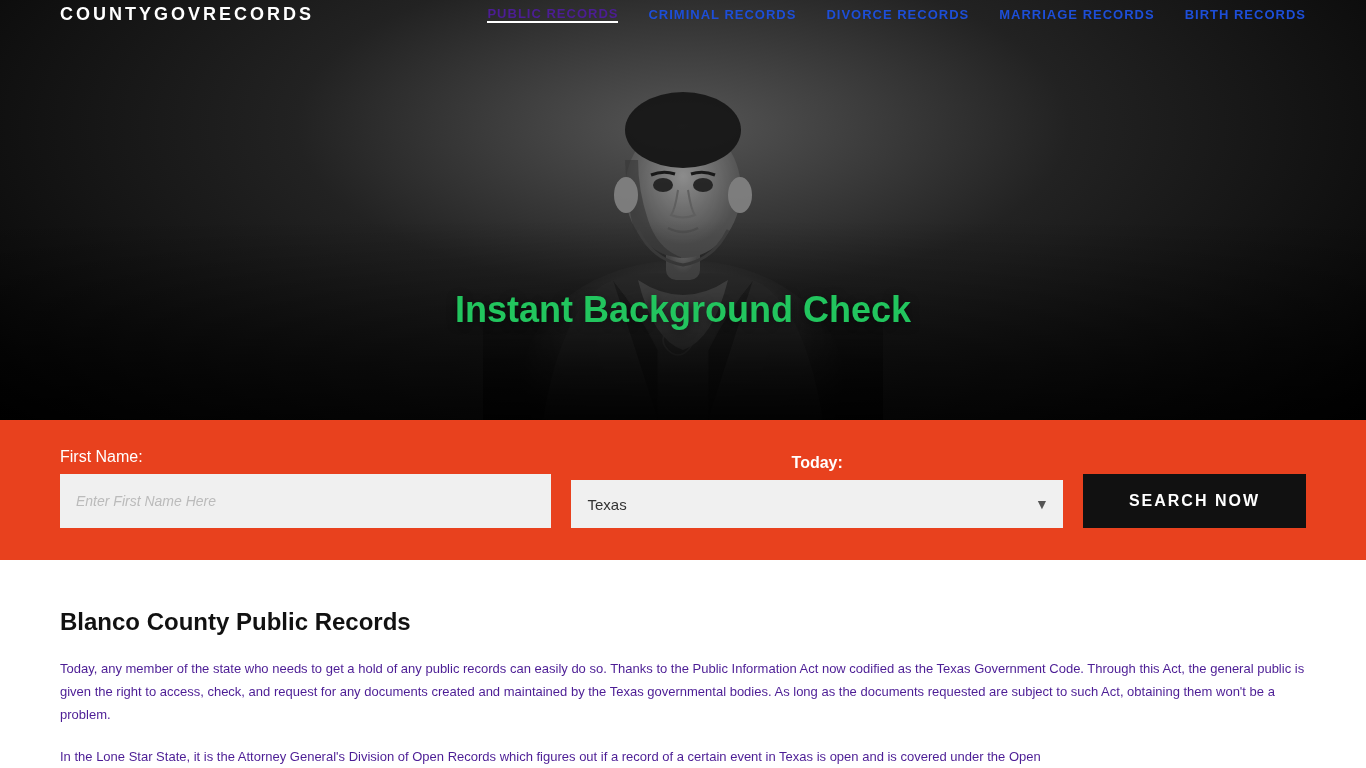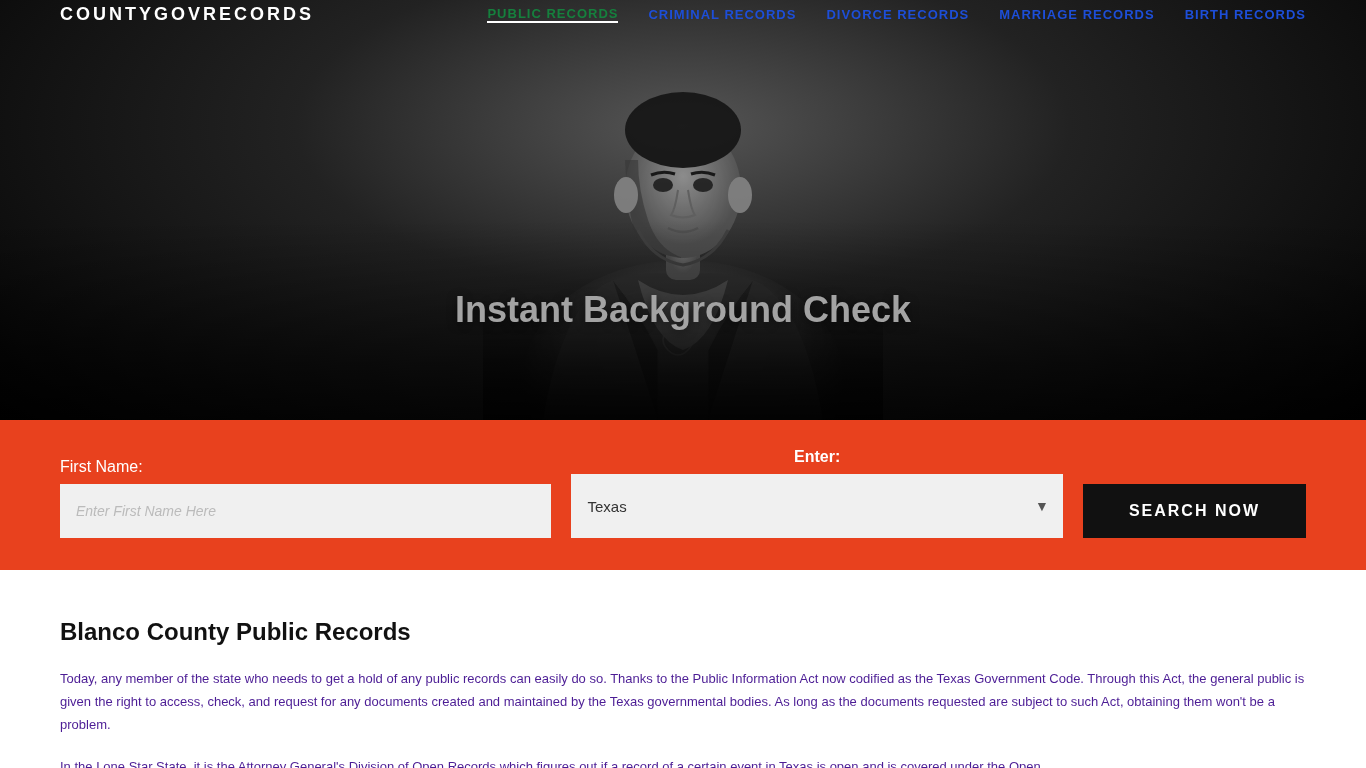--- a/index.html
+++ b/index.html
@@ -48,21 +48,21 @@
       font-size: 13px;
       font-weight: 700;
       letter-spacing: 1px;
       text-transform: uppercase;
       cursor: pointer;
       text-decoration: none;
       white-space: nowrap;
     }
 
     .nav-item.active {
-      color: #15803d;
+      color: #4c1d95;
       border-bottom: 2px solid #fff;
     }
 
     
     .hero {
       position: relative;
       width: 1366px;
       height: 420px;
       background: #1a1a1a;
       overflow: hidden;
@@ -99,21 +99,21 @@
       left: 0;
       right: 0;
       height: 200px;
       background: linear-gradient(to bottom, transparent 0%, rgba(0,0,0,0.7) 100%);
       z-index: 2;
     }
 
     .hero-title {
       position: relative;
       z-index: 3;
-      color: #a3a3a3;
+      color: #22c55e;
       font-size: 36px;
       font-weight: 900;
       text-align: center;
       margin-top: 200px;
       text-shadow: 0 2px 10px rgba(0,0,0,0.5);
     }
 
     
     .search-section {
       background: #e8411e;
@@ -167,21 +167,21 @@
       text-align: center;
     }
 
     .state-select-wrapper {
       position: relative;
       width: 100%;
     }
 
     .state-select {
       width: 100%;
-      height: 64px;
+      height: 48px;
       border: none;
       background: #f0f0f0;
       padding: 0 16px;
       font-size: 15px;
       color: #333;
       font-weight: 500;
       outline: none;
       appearance: none;
       -webkit-appearance: none;
       cursor: pointer;
@@ -314,21 +314,21 @@
 
 <section class="search-section">
 
   <div class="search-field">
     <label>First Name:</label>
     <input type="text" placeholder="Enter First Name Here" style="">
   </div>
 
 
   <div class="state-field">
-    <label>Enter:</label>
+    <label>Today:</label>
     <div class="state-select-wrapper">
       <select class="state-select" id="state-dropdown"><option value="Alabama">Alabama</option><option value="Alaska">Alaska</option><option value="Arizona">Arizona</option><option value="Arkansas">Arkansas</option><option value="California">California</option><option value="Colorado">Colorado</option><option value="Connecticut">Connecticut</option><option value="Delaware">Delaware</option><option value="Florida">Florida</option><option value="Georgia">Georgia</option><option value="Hawaii">Hawaii</option><option value="Idaho">Idaho</option><option value="Illinois">Illinois</option><option value="Indiana">Indiana</option><option value="Iowa">Iowa</option><option value="Kansas">Kansas</option><option value="Kentucky">Kentucky</option><option value="Louisiana">Louisiana</option><option value="Maine">Maine</option><option value="Maryland">Maryland</option><option value="Massachusetts">Massachusetts</option><option value="Michigan">Michigan</option><option value="Minnesota">Minnesota</option><option value="Mississippi">Mississippi</option><option value="Missouri">Missouri</option><option value="Montana">Montana</option><option value="Nebraska">Nebraska</option><option value="Nevada">Nevada</option><option value="New Hampshire">New Hampshire</option><option value="New Jersey">New Jersey</option><option value="New Mexico">New Mexico</option><option value="New York">New York</option><option value="North Carolina">North Carolina</option><option value="North Dakota">North Dakota</option><option value="Ohio">Ohio</option><option value="Oklahoma">Oklahoma</option><option value="Oregon">Oregon</option><option value="Pennsylvania">Pennsylvania</option><option value="Rhode Island">Rhode Island</option><option value="South Carolina">South Carolina</option><option value="South Dakota">South Dakota</option><option value="Tennessee">Tennessee</option><option value="Texas" selected="">Texas</option><option value="Utah">Utah</option><option value="Vermont">Vermont</option><option value="Virginia">Virginia</option><option value="Washington">Washington</option><option value="West Virginia">West Virginia</option><option value="Wisconsin">Wisconsin</option><option value="Wyoming">Wyoming</option></select>
       <span class="state-select-arrow">▼</span>
     </div>
   </div>
 
   <button class="search-button">SEARCH NOW</button>
 
 </section>
 

